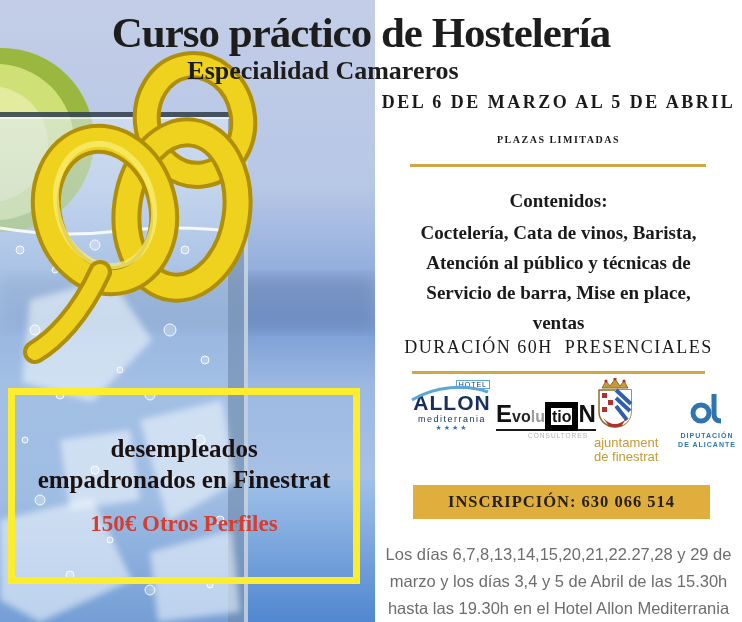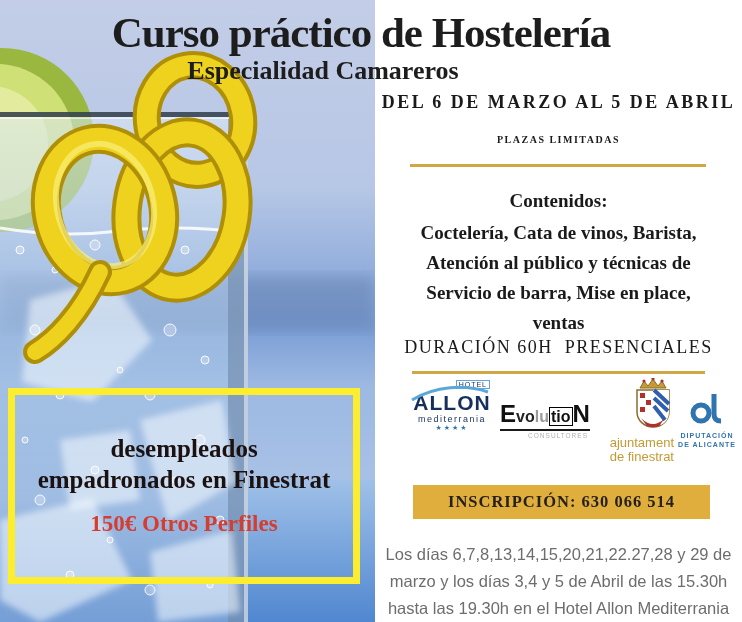--- a/index.html
+++ b/index.html
@@ -50,23 +50,23 @@
   .allon-hotel{position:absolute;top:2px;right:6px;font-size:7px;letter-spacing:1px;border:1px solid #5ba7d8;padding:0 2px;color:#16305e;background:#fff;}
   .allon-swoosh{position:absolute;top:6px;left:2px;}
   .allon-name{font-size:21px;font-weight:bold;letter-spacing:1px;line-height:22px;margin-top:8px;}
   .allon-sub{font-size:9px;letter-spacing:1.5px;}
   .allon-stars{font-size:7px;color:#2f74ae;letter-spacing:2px;}
   .logo-evolution{width:98px;position:relative;padding-top:22px;text-align:center;font-family:"Liberation Sans",sans-serif;}
   .ev-wrap{display:inline-block;border-bottom:2px solid #1a1a1a;padding-bottom:1px;}
   .ev-big{font-size:24px;font-weight:bold;color:#111;}
   .ev-dark{font-size:16px;font-weight:bold;color:#222;}
   .ev-gray{font-size:16px;font-weight:bold;color:#9a9a9a;margin-top:7px;}
-  .ev-tio{font-size:16px;font-weight:bold;color:#111;border:1px solid #000000;padding:0 1px;}
+  .ev-tio{font-size:16px;font-weight:bold;color:#111;border:6px solid #000000;padding:0 1px;}
   .ev-sub{display:block;text-align:right;font-size:6.5px;letter-spacing:1px;color:#b0b0b0;margin-top:1px;padding-right:6px;}
-  .logo-ajuntament{width:80px;text-align:right;font-family:"Liberation Sans",sans-serif;}
+  .logo-ajuntament{width:80px;text-align:left;font-family:"Liberation Sans",sans-serif;}
   .ajt-text{font-size:13px;color:var(--ajuntament_gold);line-height:14px;margin-top:2px;}
   .logo-diputacion{width:66px;text-align:center;padding-top:14px;font-family:"Liberation Sans",sans-serif;}
   .dip-text{font-size:7px;letter-spacing:1px;color:var(--logo_blue);line-height:9px;margin-top:3px;font-weight:bold;}
   
   .inscripcion{
     position:absolute;top:485px;left:38px;width:297px;height:34px;
     background:var(--inscription_bg);color:#26201a;text-align:center;line-height:34px;
     font-size:16.5px;font-weight:bold;letter-spacing:1px;
   }
   

